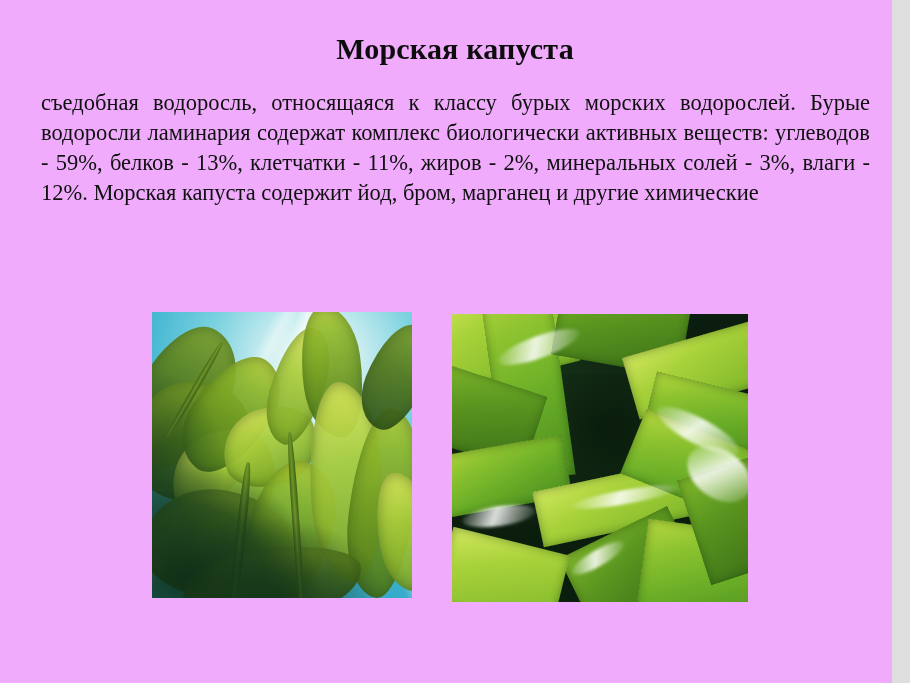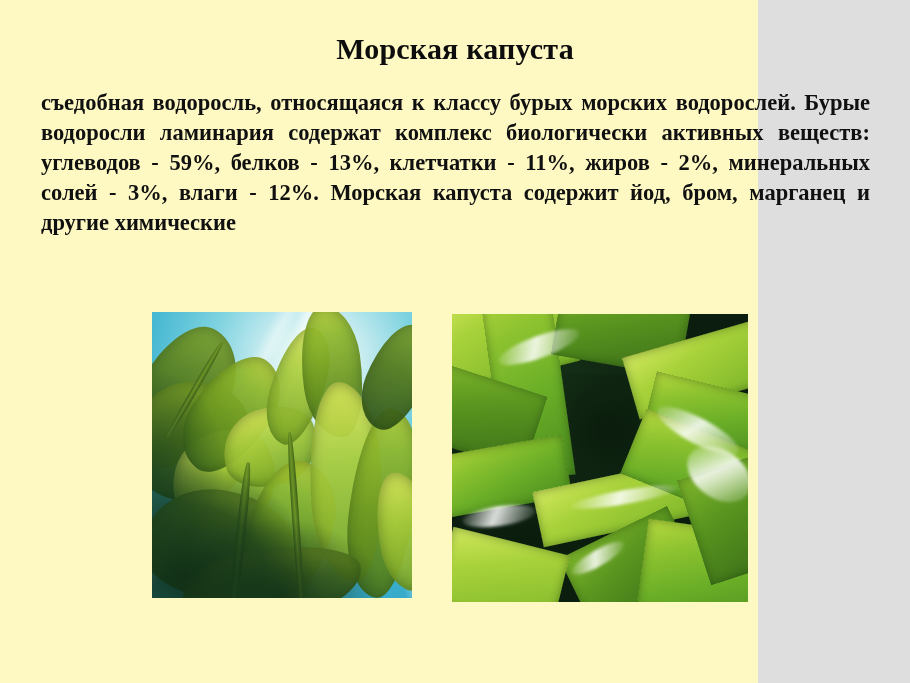--- a/index.html
+++ b/index.html
@@ -8,23 +8,23 @@
   }
   body {
     width: 910px;
     height: 683px;
     background: #dedede;
     font-family: "Liberation Serif", "DejaVu Serif", serif;
     overflow: hidden;
   }
   .slide {
     position: relative;
-    width: 758px;
+    width: 892px;
     height: 683px;
-    background: #fef9c3;
+    background: #f0abfc;
   }
 
   
   .slide-title {
     position: absolute;
     left: 0;
     top: 32px;
     width: 910px;
     text-align: center;
     font-family: "Liberation Serif", "DejaVu Serif", serif;
@@ -35,21 +35,21 @@
   }
 
   
   .body-text {
     position: absolute;
     left: 41px;
     top: 88px;
     width: 829px;
     font-family: "Liberation Serif", "DejaVu Serif", serif;
     font-size: 22.5px;
-    font-weight: bold;
+    font-weight: normal;
     line-height: 30px;
     color: #101010;
     text-align: justify;
     text-justify: inter-word;
   }
   .body-text .lastline {
     display: block;
     text-align: left;
   }
 

